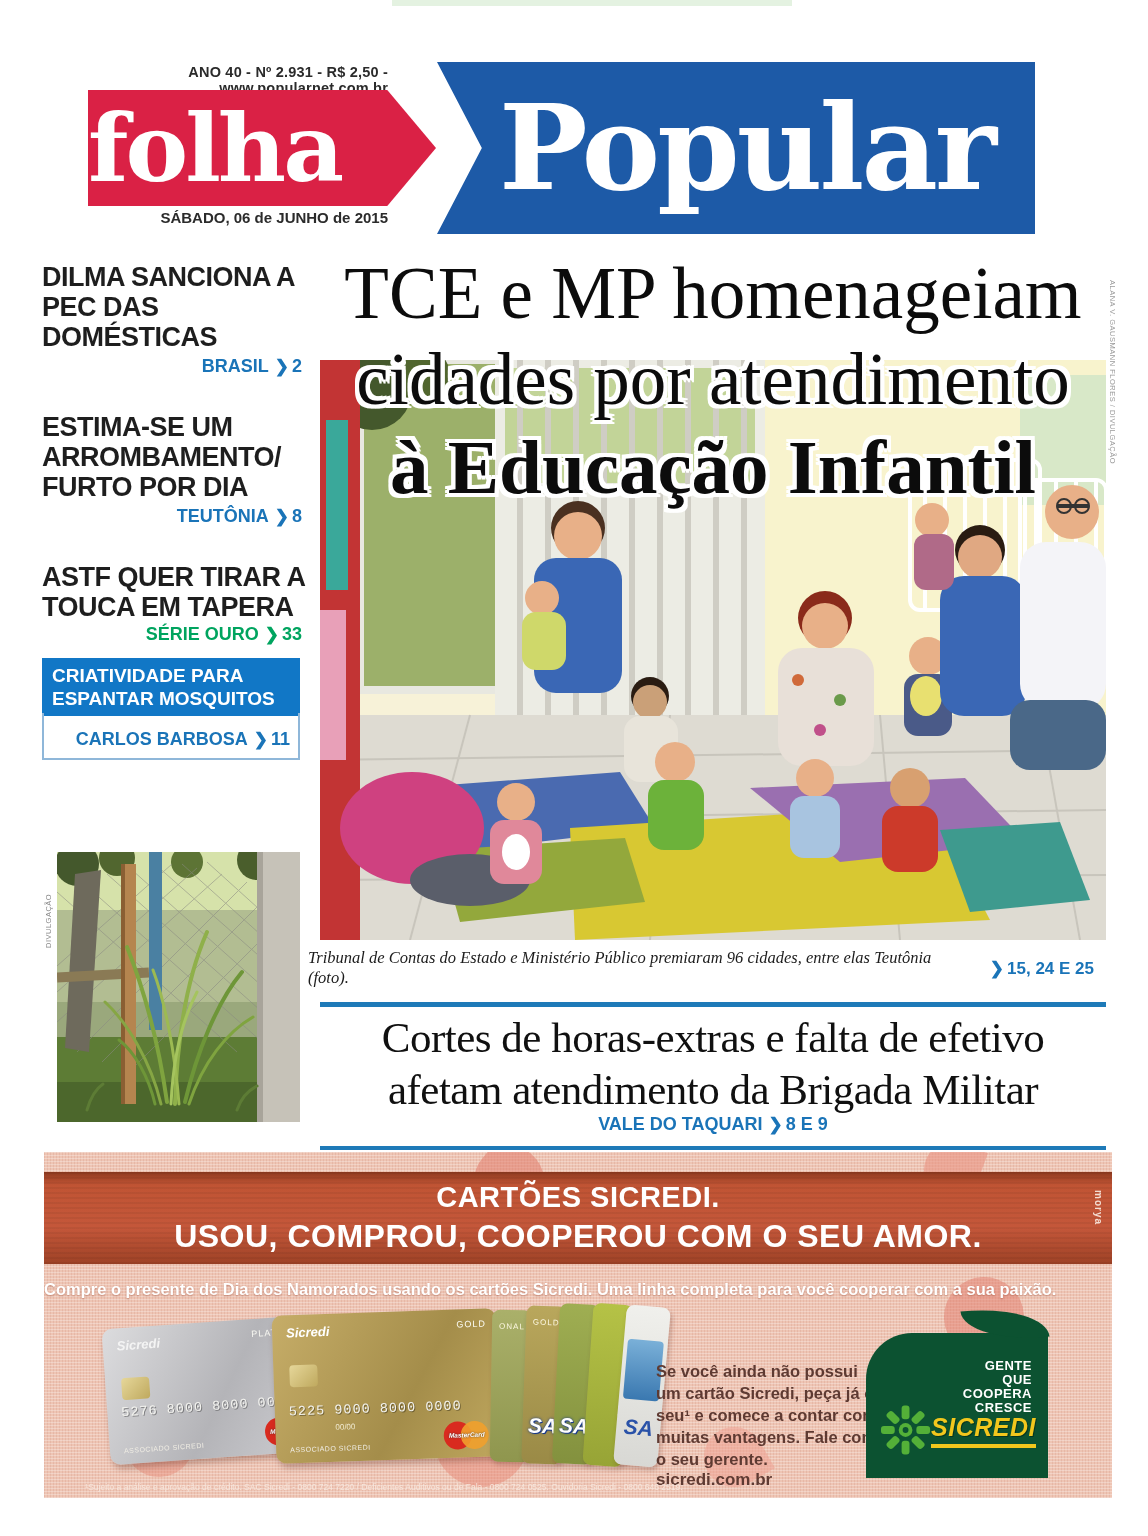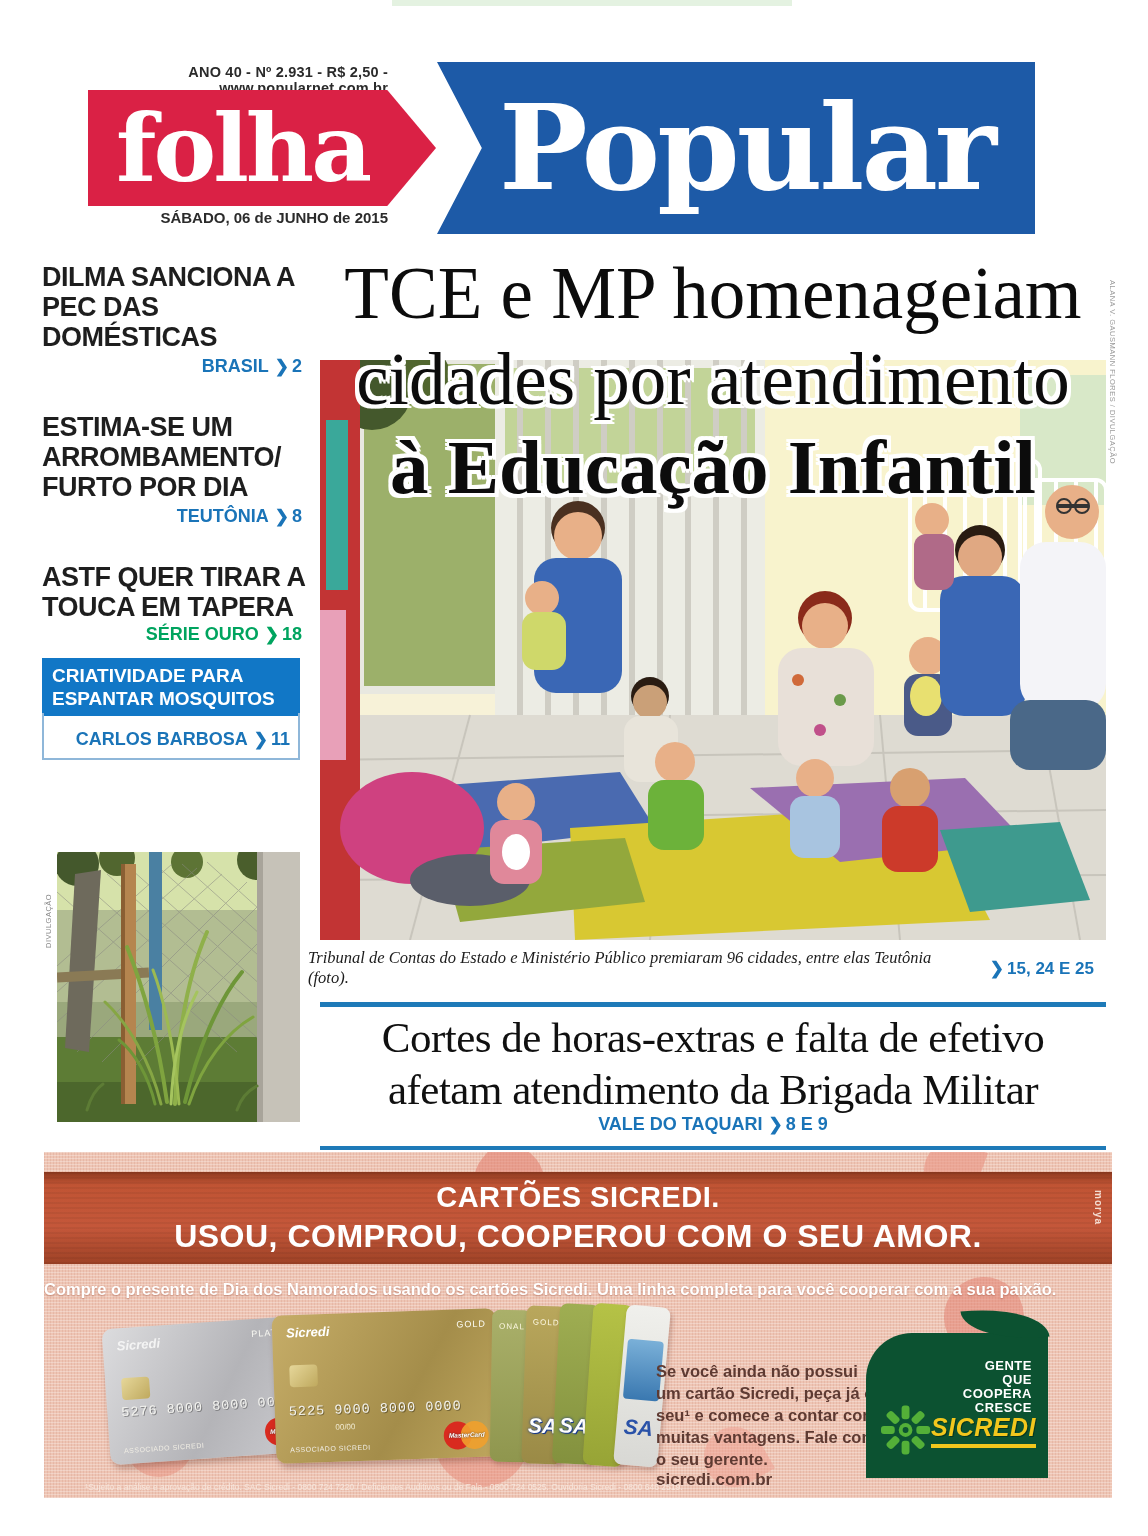--- a/index.html
+++ b/index.html
@@ -7,21 +7,21 @@
   body { font-family:"Liberation Sans", sans-serif; }
   .page { position:relative; width:1148px; height:1536px; background:#fff; overflow:hidden; margin:0 auto; }
   .abs { position:absolute; }
 
   
   .topstrip { left:392px; top:0; width:400px; height:6px; background:#d9ecd4; opacity:.7; }
   .meta { left:88px; top:64px; width:300px; text-align:right; font-size:14.5px; font-weight:bold; color:#2b2b2b; letter-spacing:.2px; }
   .logo-red { left:88px; top:90px; width:348px; height:116px; background:#da2145;
               clip-path:polygon(0 0, 86% 0, 100% 50%, 86% 100%, 0 100%);
               display:flex; align-items:center; }
-  .logo-red span { font-family:"DejaVu Serif", serif; font-weight:bold; color:#fff; font-size:94px; line-height:1; padding-left:28px; letter-spacing:-3px; }
+  .logo-red span { font-family:"DejaVu Serif", serif; font-weight:bold; color:#fff; font-size:94px; line-height:1; padding-left:0; letter-spacing:-3px; }
   .logo-blue { left:437px; top:62px; width:598px; height:172px; background:#1d5aa7;
                clip-path:polygon(0 0, 100% 0, 100% 100%, 0 100%, 7.5% 50%);
                display:flex; align-items:center; }
   .logo-blue span { font-family:"DejaVu Serif", serif; font-weight:bold; color:#fff; font-size:118px; line-height:1; padding-left:62px; letter-spacing:-3px; }
   .dateline { left:88px; top:209px; width:300px; text-align:right; font-size:15px; font-weight:bold; color:#2b2b2b; }
 
   
   .sb-head { left:42px; width:276px; font-size:27px; line-height:30px; font-weight:bold; color:#1e1e1e; letter-spacing:-.5px; }
   .kicker { left:42px; width:260px; text-align:right; font-size:18px; font-weight:bold; color:#1a74b8; }
   .kicker .arr { font-size:17px; padding:0 3px 0 6px; }
@@ -119,21 +119,21 @@
     <span>BRASIL</span><span class="arr">❯</span><span>2</span>
   </div>
 
   <div class="abs sb-head" style="top:412px;">ESTIMA-SE UM ARROMBAMENTO/ FURTO POR DIA</div>
   <div class="abs kicker" style="top:506px;">
     <span>TEUTÔNIA</span><span class="arr">❯</span><span>8</span>
   </div>
 
   <div class="abs sb-head" style="top:562px;">ASTF QUER TIRAR A TOUCA EM TAPERA</div>
   <div class="abs kicker green" style="top:624px;">
-    <span>SÉRIE OURO</span><span class="arr">❯</span><span>18</span>
+    <span>SÉRIE OURO</span><span class="arr">❯</span><span>33</span>
   </div>
 
   <div class="abs sb-banner">CRIATIVIDADE PARA ESPANTAR MOSQUITOS</div>
   <div class="abs sb-box">
     <div class="kicker">
       <span>CARLOS BARBOSA</span><span class="arr">❯</span><span>11</span>
     </div>
   </div>
 
   <div class="abs vcredit" style="left:44px; top:858px; height:90px;">DIVULGAÇÃO</div>

